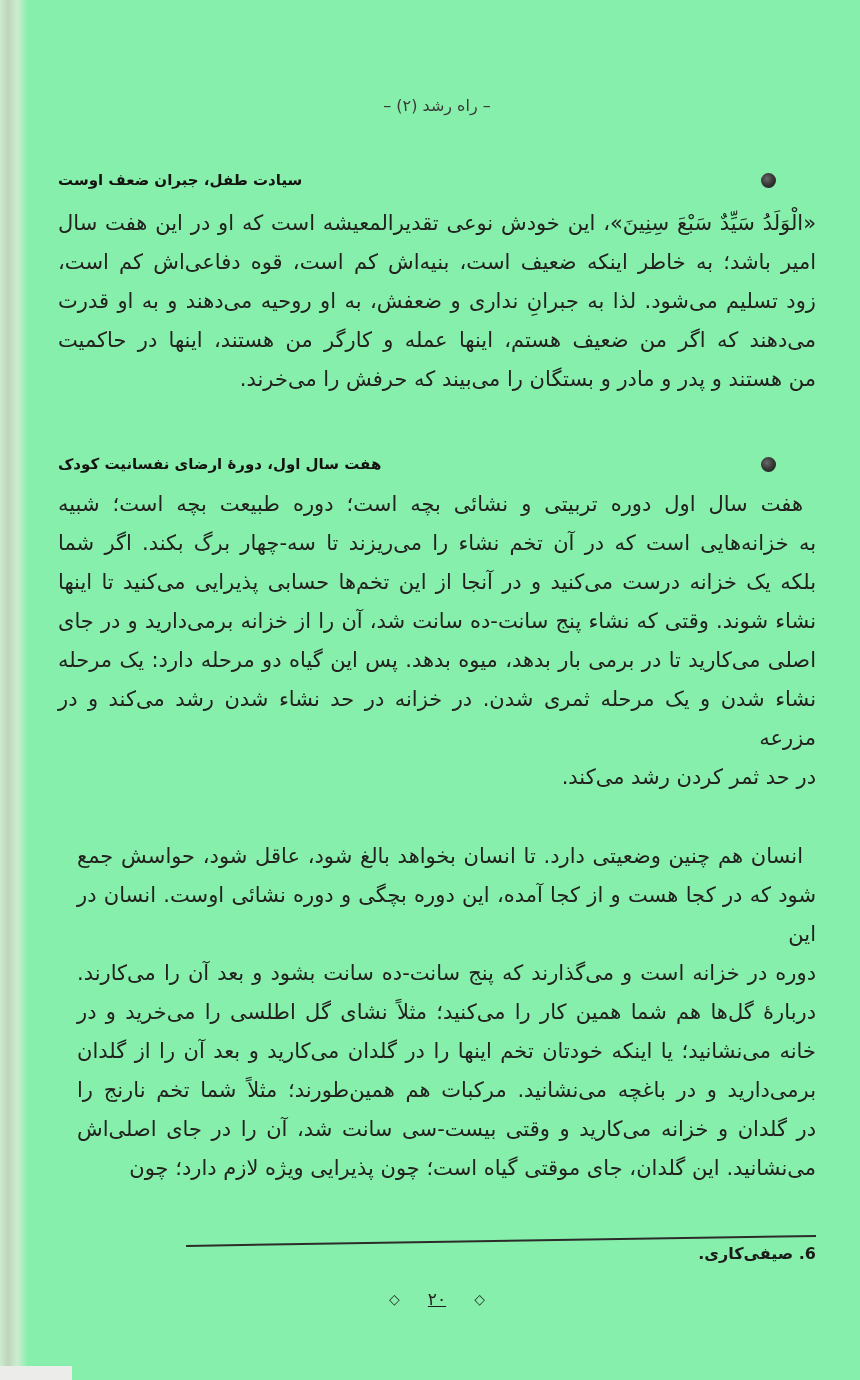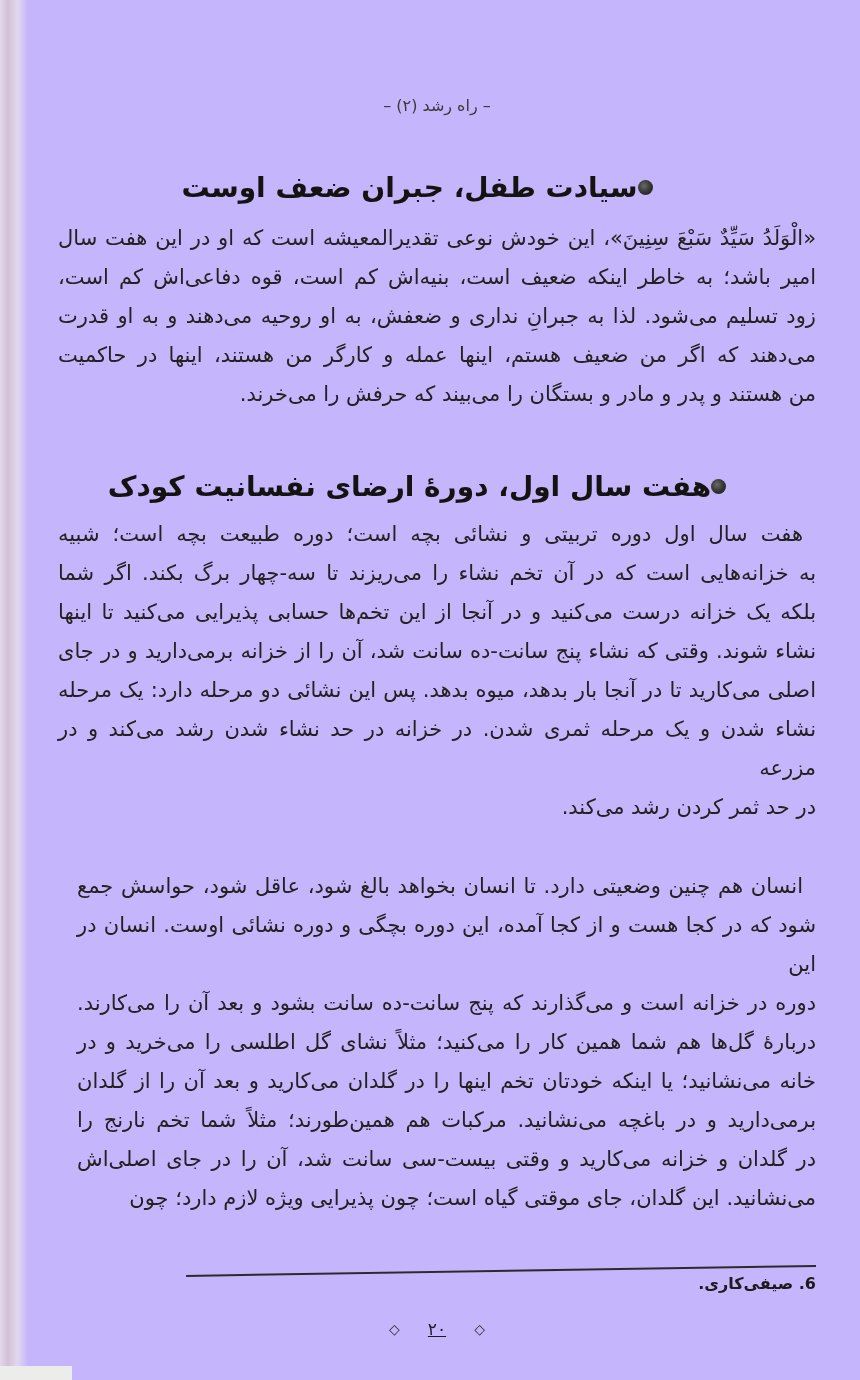--- a/index.html
+++ b/index.html
@@ -5,21 +5,21 @@
   html, body { margin: 0; padding: 0; }
   body {
     width: 860px; height: 1380px;
     background: #ffffff;
     font-family: "DejaVu Sans", sans-serif;
     color: #21201e;
   }
   .page {
     position: relative;
     width: 860px; height: 1380px;
-    background: #c4b5fd;
+    background: #86efac;
     overflow: hidden;
     direction: rtl;
   }
   
   .scan-edge-left {
     position: absolute; left: 0; top: 0; bottom: 0; width: 28px;
     background: linear-gradient(90deg, #f3eae4 0%, #dcc8c1 28%, #f2ebe4 62%, rgba(255,255,255,0) 100%);
     opacity: .65;
   }
   .scan-corner-bottom {
@@ -31,24 +31,24 @@
   }
   .running-head {
     margin-top: 96px;
     text-align: center;
     font-size: 16px;
     color: #3b3a37;
     letter-spacing: 0.2px;
   }
   .section-heading {
     display: flex; align-items: center; gap: 0;
-    justify-content: center;
+    justify-content: space-between;
     padding-right: 40px;
     font-weight: bold;
-    font-size: 28px;
+    font-size: 15px;
     color: #141310;
   }
   .section-heading.first { margin-top: 56px; }
   .section-heading.second { margin-top: 56px; }
   .bullet {
     width: 15px; height: 15px; border-radius: 50%;
     background: radial-gradient(circle at 40% 38%, #6a6a68 0%, #3a3a38 45%, #151513 100%);
     flex: 0 0 auto;
   }
   .para {
@@ -117,21 +117,21 @@
     <div class="section-heading second">
       <span class="bullet"></span>
       <span>هفت سال اول، دورهٔ ارضای نفسانیت کودک</span>
     </div>
 
     <div class="para p2 indent-first">
         <div class="tline">هفت سال اول دوره تربیتی و نشائی بچه است؛ دوره طبیعت بچه است؛ شبیه</div>
         <div class="tline">به خزانه‌هایی است که در آن تخم نشاء را می‌ریزند تا سه-چهار برگ بکند. اگر شما</div>
         <div class="tline">بلکه یک خزانه درست می‌کنید و در آنجا از این تخم‌ها حسابی پذیرایی می‌کنید تا اینها</div>
         <div class="tline">نشاء شوند. وقتی که نشاء پنج سانت-ده سانت شد، آن را از خزانه برمی‌دارید و در جای</div>
-        <div class="tline">اصلی می‌کارید تا در آنجا بار بدهد، میوه بدهد. پس این نشائی دو مرحله دارد: یک مرحله</div>
+        <div class="tline">اصلی می‌کارید تا در برمی بار بدهد، میوه بدهد. پس این گیاه دو مرحله دارد: یک مرحله</div>
         <div class="tline">نشاء شدن و یک مرحله ثمری شدن. در خزانه در حد نشاء شدن رشد می‌کند و در مزرعه</div>
         <div class="tline tline-last">در حد ثمر کردن رشد می‌کند.</div>
       </div>
 
     <div class="para p3 indent-first">
         <div class="tline">انسان هم چنین وضعیتی دارد. تا انسان بخواهد بالغ شود، عاقل شود، حواسش جمع</div>
         <div class="tline">شود که در کجا هست و از کجا آمده، این دوره بچگی و دوره نشائی اوست. انسان در این</div>
         <div class="tline">دوره در خزانه است و می‌گذارند که پنج سانت-ده سانت بشود و بعد آن را می‌کارند.</div>
         <div class="tline">دربارهٔ گل‌ها هم شما همین کار را می‌کنید؛ مثلاً نشای گل اطلسی را می‌خرید و در</div>
         <div class="tline">خانه می‌نشانید؛ یا اینکه خودتان تخم اینها را در گلدان می‌کارید و بعد آن را از گلدان</div>

